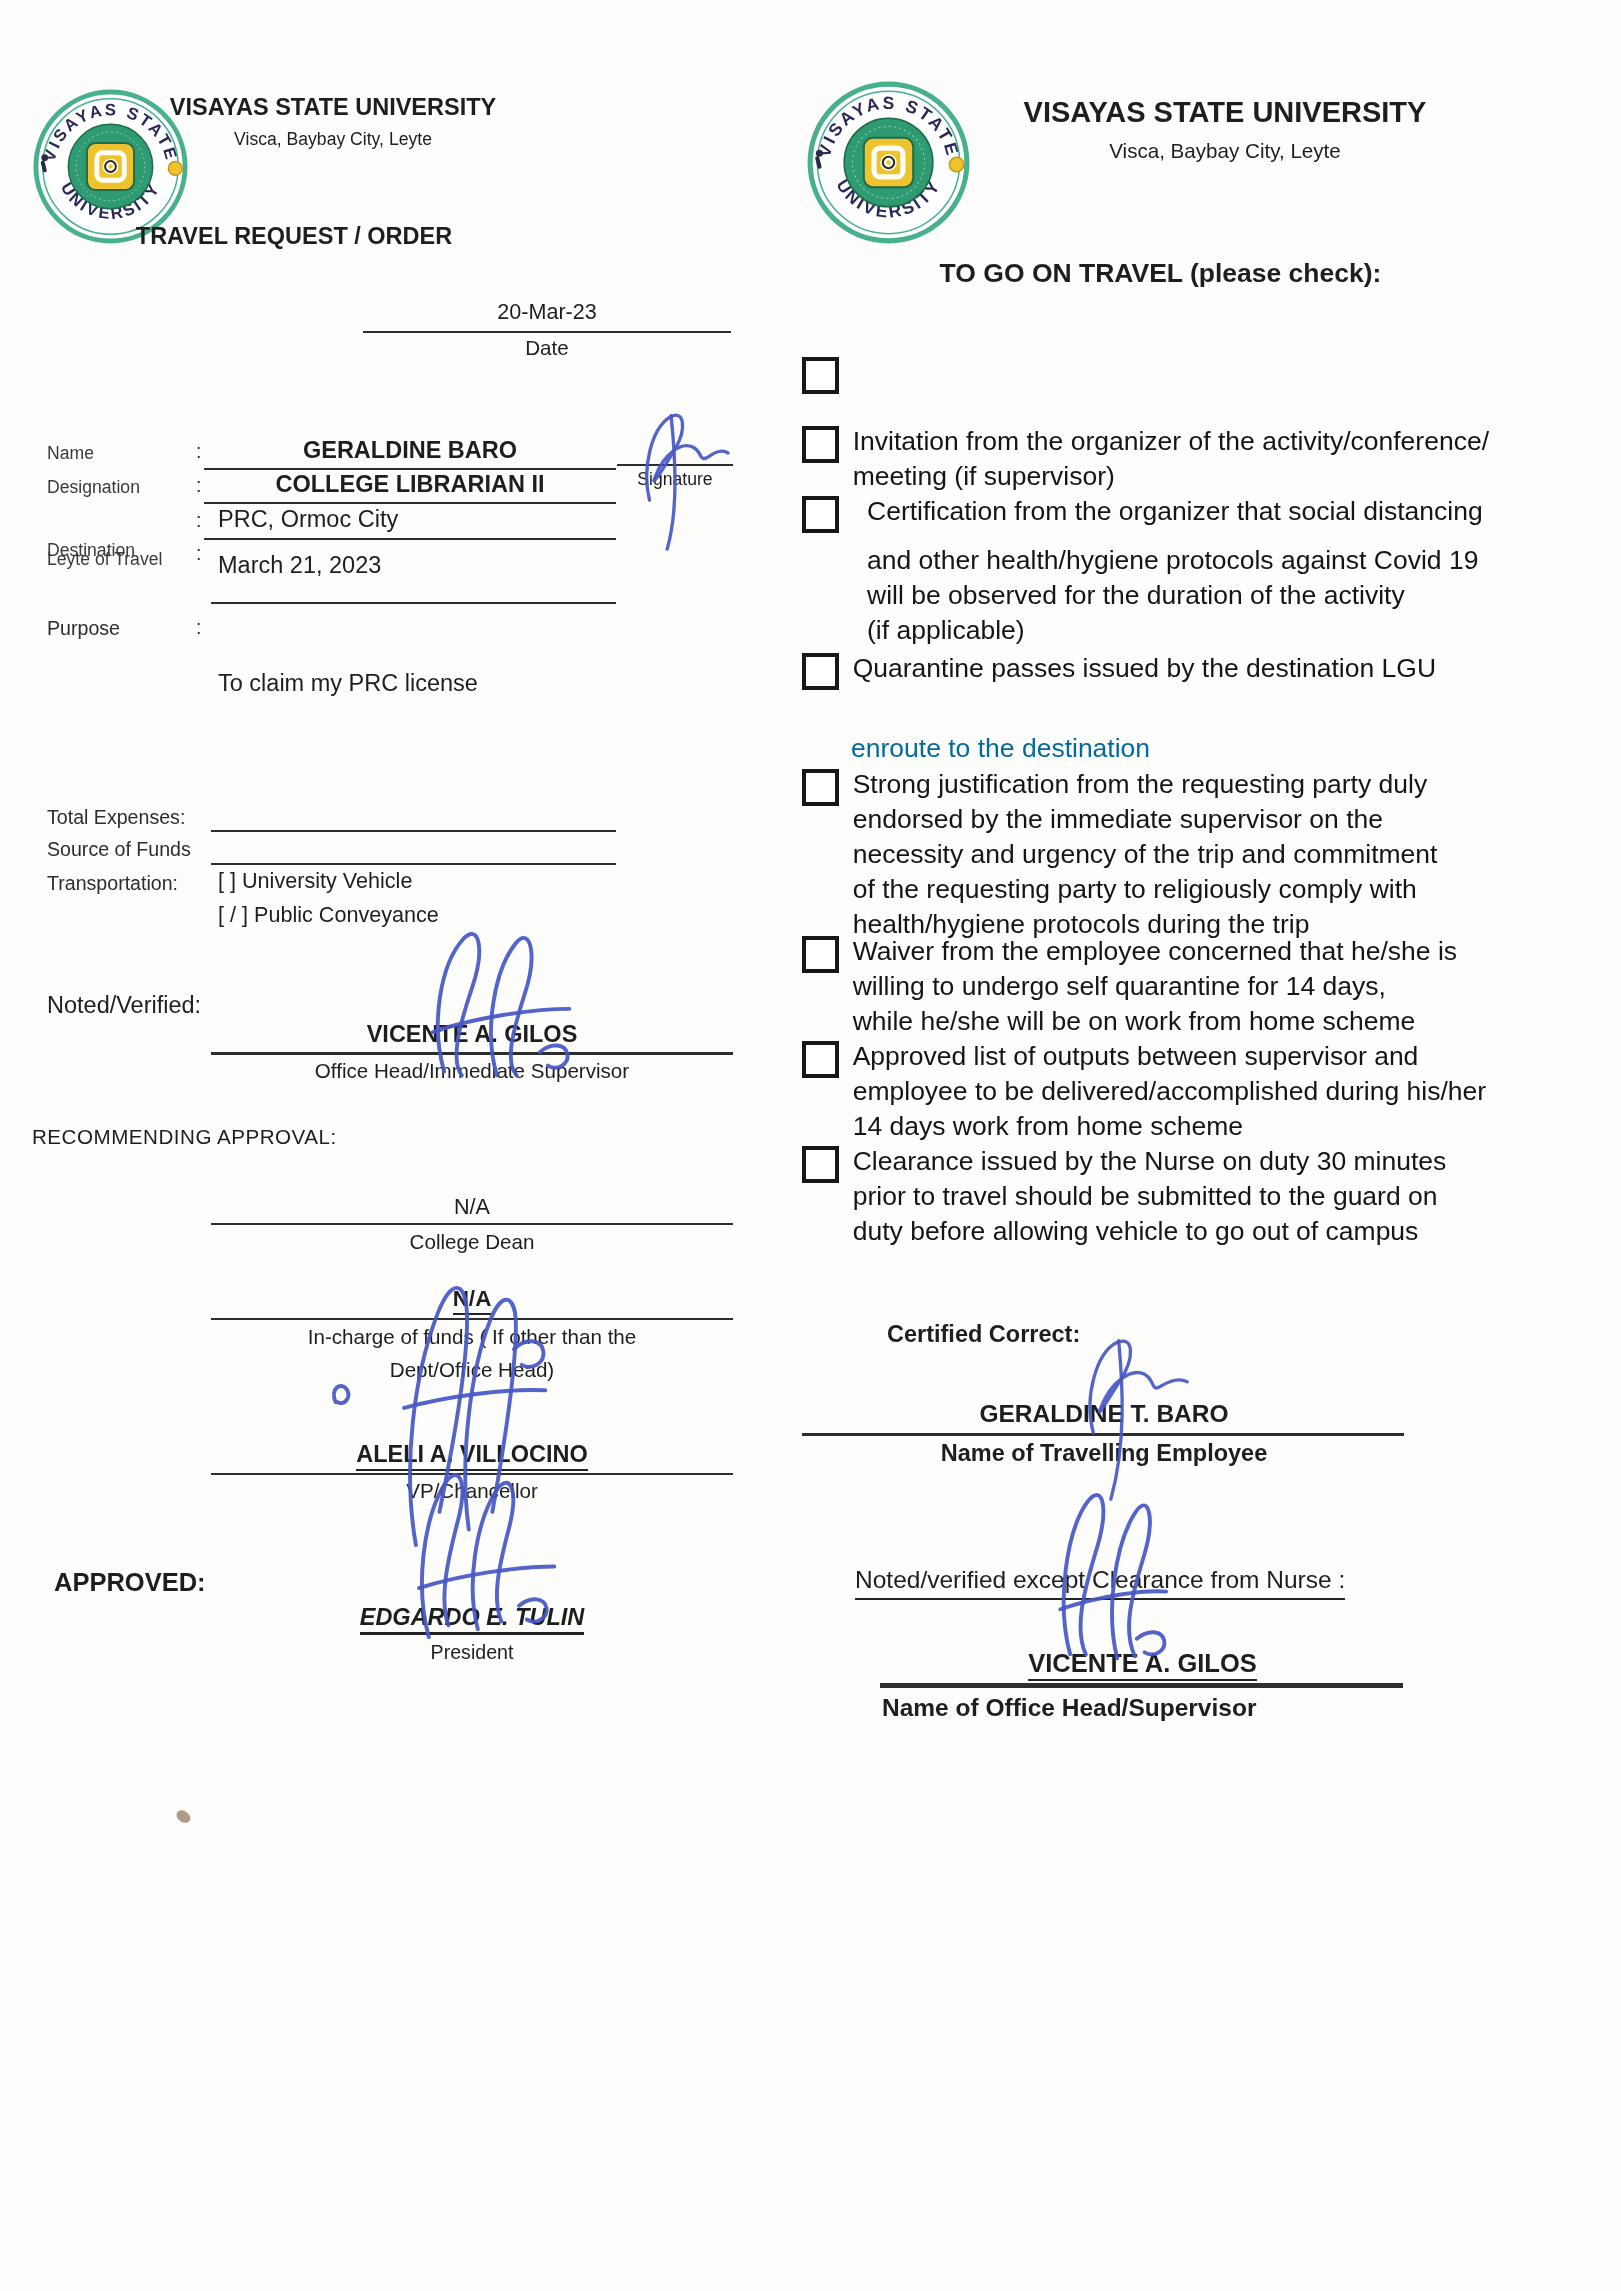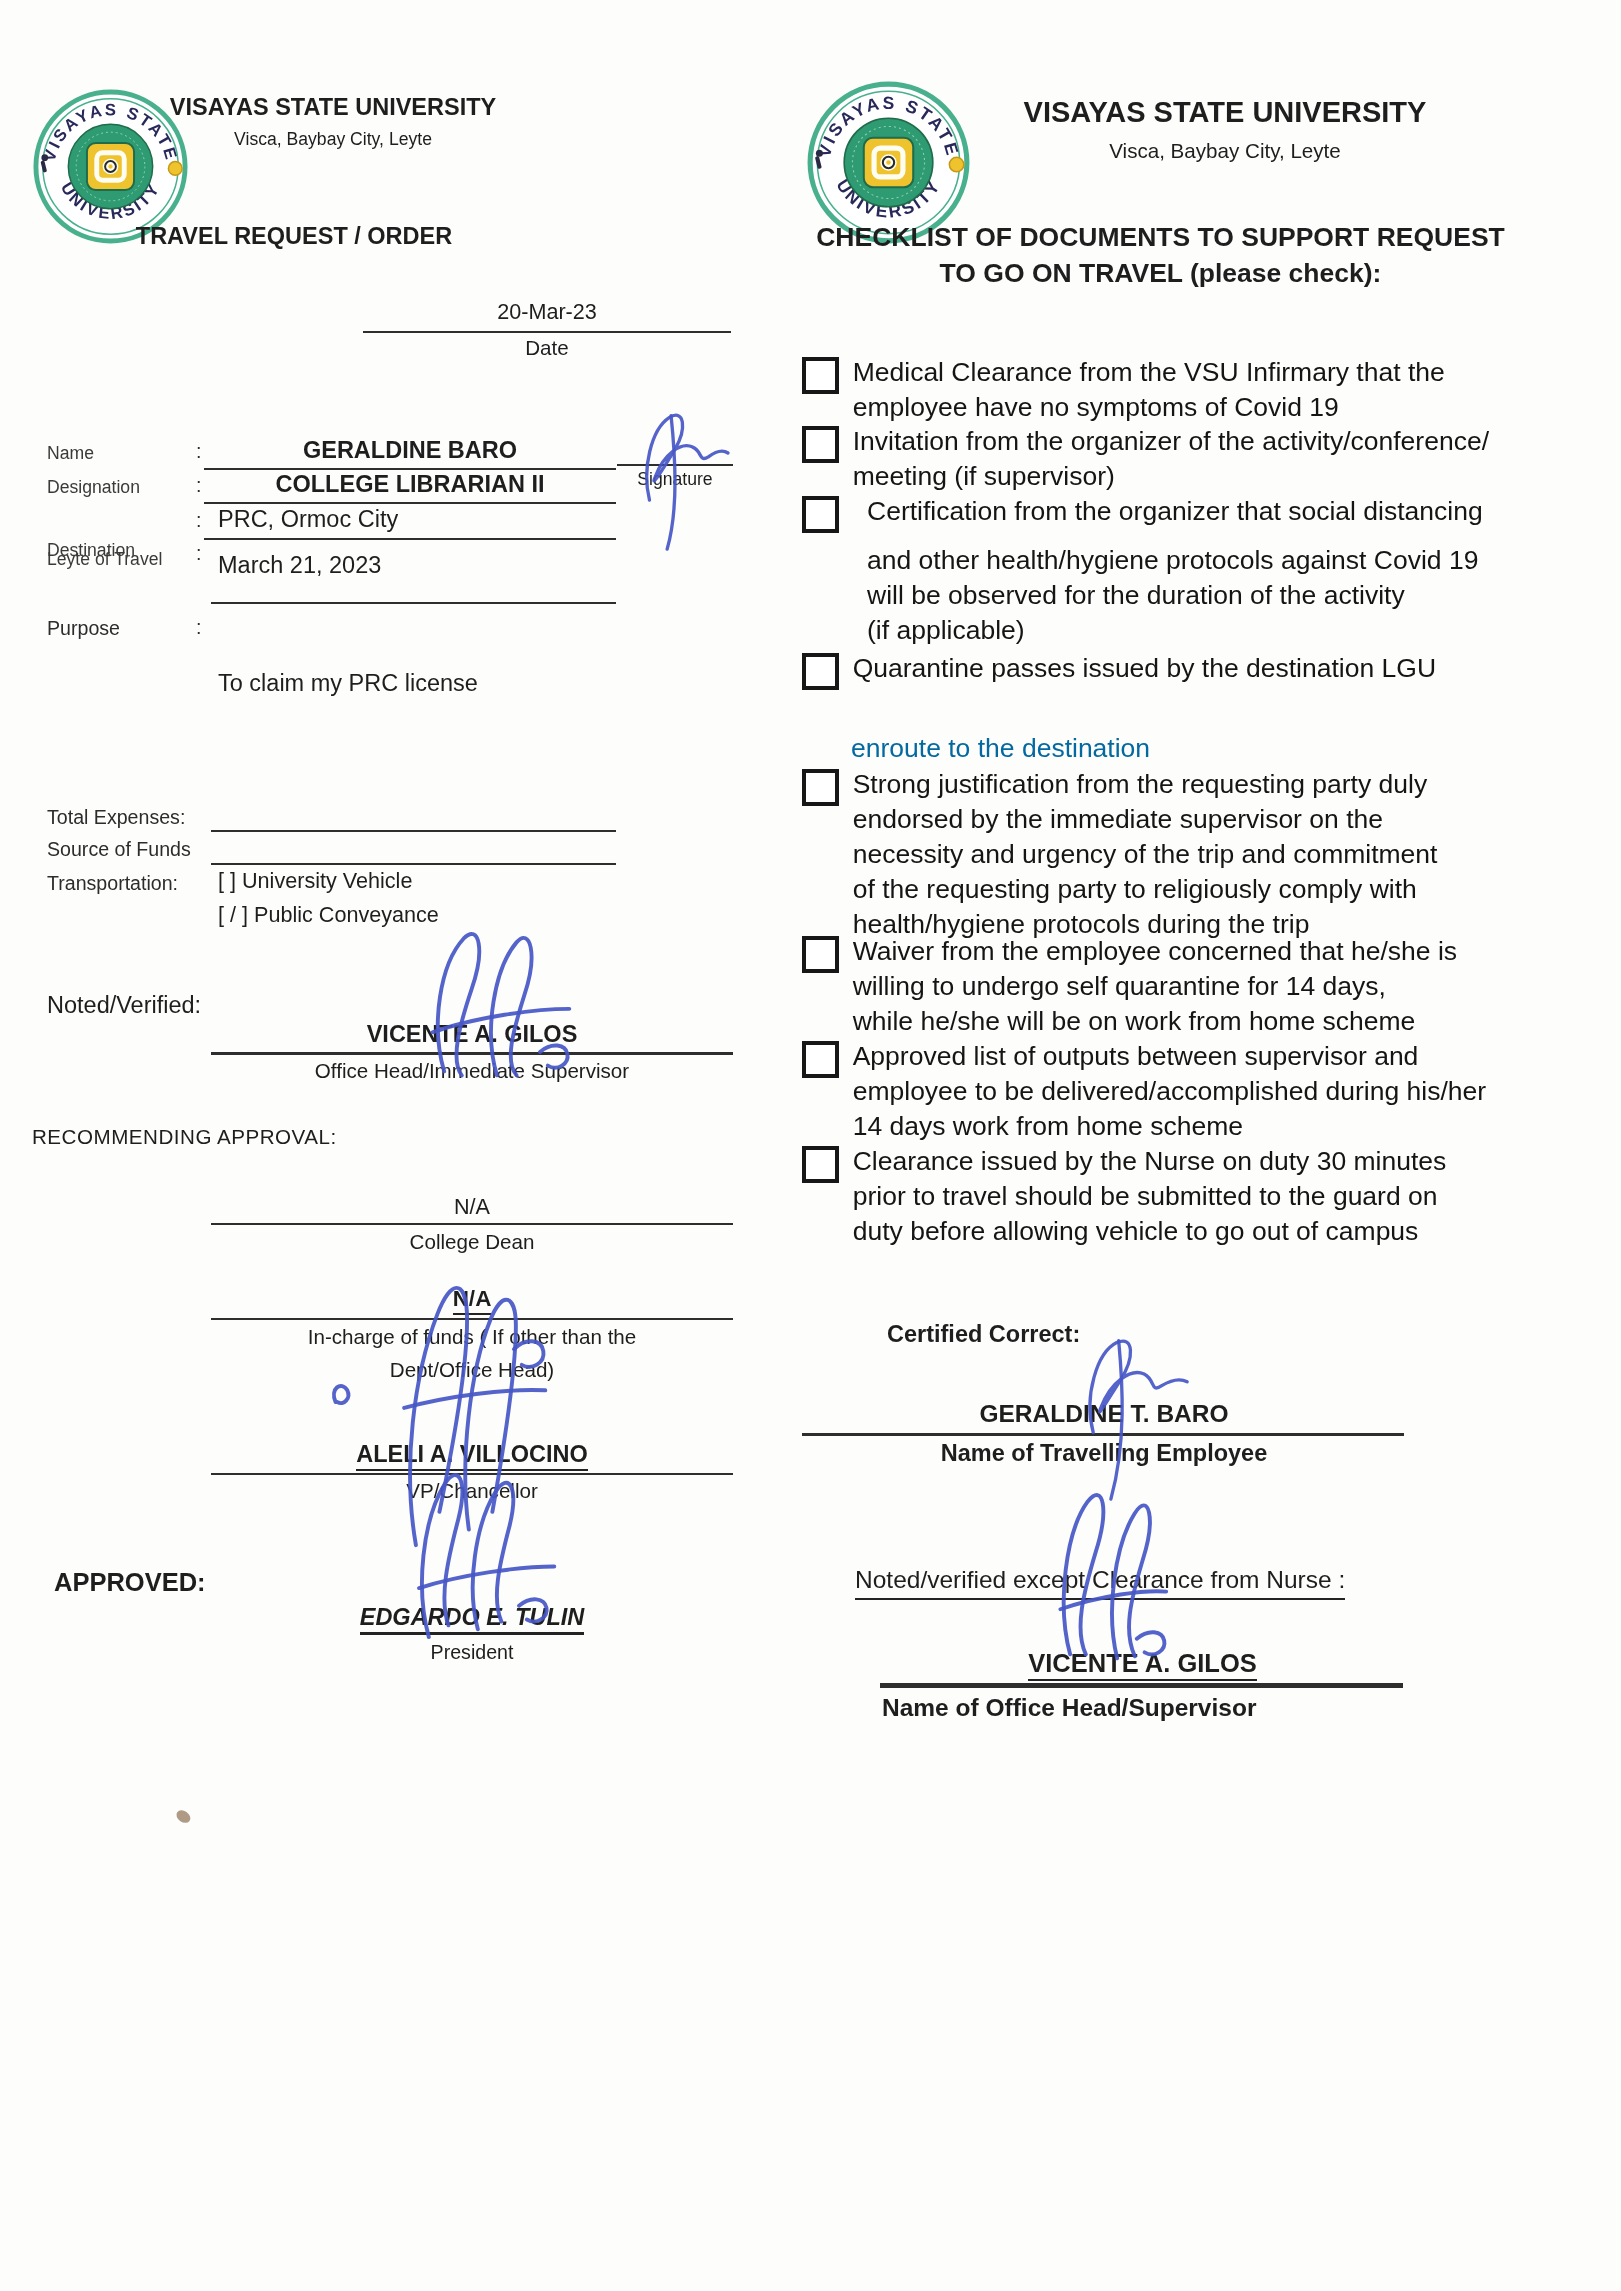--- a/index.html
+++ b/index.html
@@ -149,29 +149,24 @@
     <circle cx="80" cy="80" r="2.2" fill="#eec32e"></circle>
     <circle cx="146" cy="82" r="7" fill="#eec32e" stroke="#c49a18" stroke-width="1.5"></circle>
     <g>
       <rect x="10" y="74" width="4" height="12" rx="1.5" fill="#2a2a46" transform="rotate(-14 12 80)"></rect>
       <circle cx="13" cy="71" r="3.4" fill="#2a2a46"></circle>
     </g>
   </svg>
 
   <div class="abs ctr b" style="left:980px;top:96px;width:490px;font-size:29px;">VISAYAS STATE UNIVERSITY</div>
   <div class="abs ctr" style="left:980px;top:139px;width:490px;font-size:20.6px;">Visca, Baybay City, Leyte</div>
-  <div class="abs ctr b" style="left:794px;top:222px;width:733px;font-size:26.5px;">CHECKLIST OF DOCUMENTS TO SUPPORT REQUEST</div>
   <div class="abs ctr b" style="left:794px;top:258px;width:733px;font-size:26.5px;">TO GO ON TRAVEL (please check):</div>
 
   <div class="chk-item" style="top:355px;">
     <div class="chk"></div>
-    <div class="chk-lines">
-      <div>Medical Clearance from the VSU Infirmary that the</div>
-      <div>employee have no symptoms of Covid 19</div>
-    </div>
   </div>
 
   <div class="chk-item" style="top:424px;">
     <div class="chk"></div>
     <div class="chk-lines">
       <div>Invitation from the organizer of the activity/conference/</div>
       <div>meeting (if supervisor)</div>
     </div>
   </div>
 

